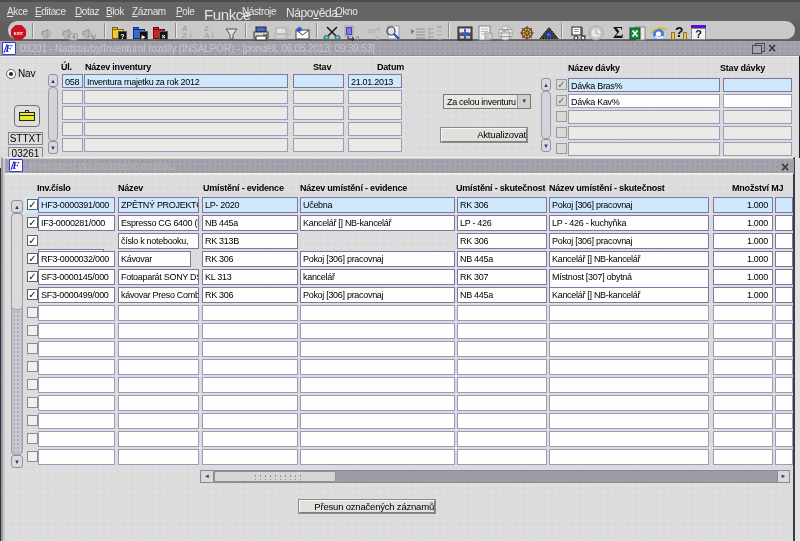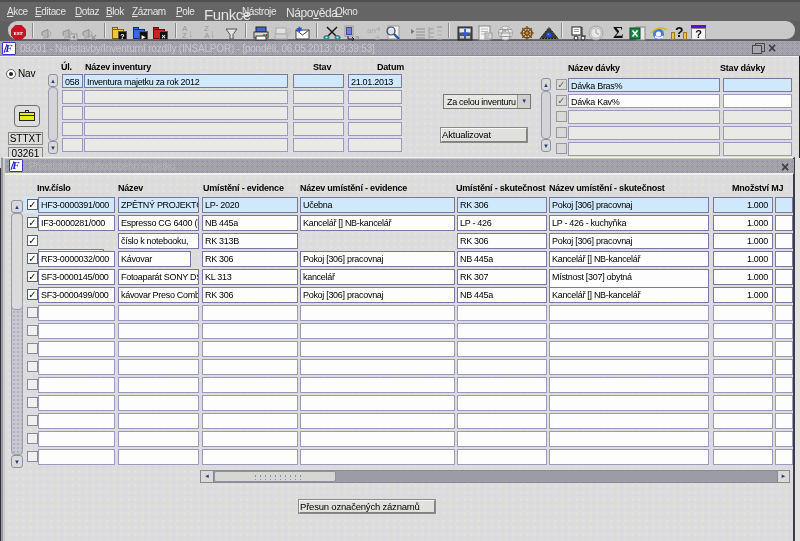--- a/index.html
+++ b/index.html
@@ -17,21 +17,21 @@
  radial-gradient(circle, #d5d5e0 0.8px, rgba(0,0,0,0) 1.15px);
  background-size:7px 7px,7px 7px;background-position:1px 1px,4px 4px}
 .tbar-sep{position:absolute;width:2px;height:15px;top:2px;
  border-left:1px solid #8a8a8a;border-right:1px solid #e8e8e8}
 .ttl{position:absolute;font-size:10px;letter-spacing:-0.2px;color:#c6c6cc;white-space:nowrap}
 .dither{background-color:#a6a6ac;background-image:radial-gradient(circle,#8d8db4 0.8px,rgba(0,0,0,0) 1.1px),conic-gradient(#9d9da3 25%,#aaaab0 0 50%,#9d9da3 0 75%,#aaaab0 0);background-size:5px 5px,2px 2px}
 .sbtn{position:absolute;background:#d9d9d6;border:1px solid #8f8fa8;border-radius:3px;
  text-align:center;color:#223a8c;overflow:hidden}
 .vtrack{position:absolute;background:#d4d4d8;border:1px solid #9a9aae;border-radius:4px}
 .btn{position:absolute;background:#e0e0dd;border:1px solid #808080;border-top-color:#f8f8f8;border-left-color:#f8f8f8;
- box-shadow:0 0 0 1px #8a8a8a;font-size:9.5px;letter-spacing:-0.2px;text-align:left;color:#000;white-space:nowrap}
+ box-shadow:0 0 0 1px #8a8a8a;font-size:9.5px;letter-spacing:-0.2px;text-align:right;color:#000;white-space:nowrap}
 </style></head><body>
 
 <div class="abs" style="left:0;top:0;width:800px;height:21px;background:#656565;border-top:2px solid #4e4e4e">
 <span class="abs" style="left:7px;top:4px;font-size:10px;letter-spacing:-0.4px;color:#e4e4e4"><span style="text-decoration:underline">A</span>kce</span>
 <span class="abs" style="left:35px;top:4px;font-size:10px;letter-spacing:-0.4px;color:#e4e4e4"><span style="text-decoration:underline">E</span>ditace</span>
 <span class="abs" style="left:75px;top:4px;font-size:10px;letter-spacing:-0.4px;color:#e4e4e4"><span style="text-decoration:underline">D</span>otaz</span>
 <span class="abs" style="left:106px;top:4px;font-size:10px;letter-spacing:-0.4px;color:#e4e4e4"><span style="text-decoration:underline">B</span>lok</span>
 <span class="abs" style="left:132px;top:4px;font-size:10px;letter-spacing:-0.4px;color:#e4e4e4"><span style="text-decoration:underline">Z</span>áznam</span>
 <span class="abs" style="left:176px;top:4px;font-size:10px;letter-spacing:-0.4px;color:#e4e4e4"><span style="text-decoration:underline">P</span>ole</span>
 <span class="abs" style="left:204px;top:4px;font-size:15px;letter-spacing:-0.4px;color:#e4e4e4"><span style="text-decoration:underline">F</span>unkce</span>

